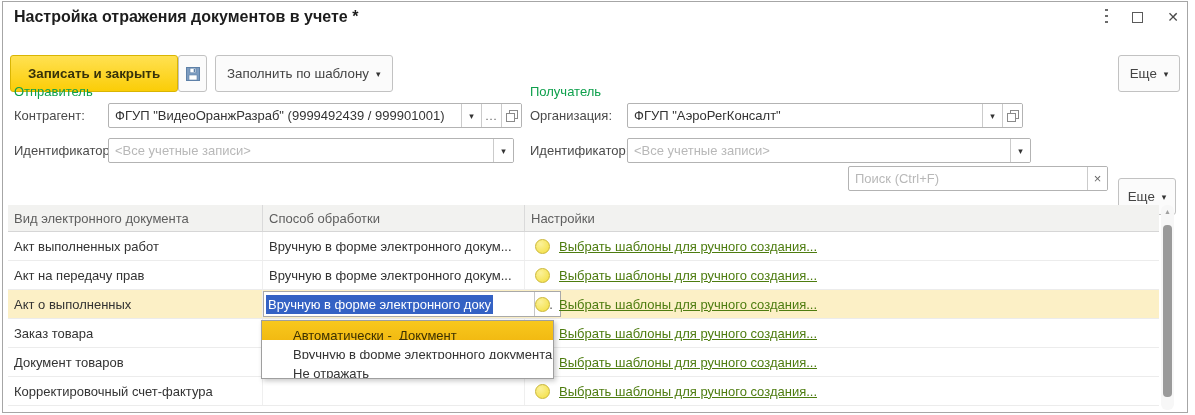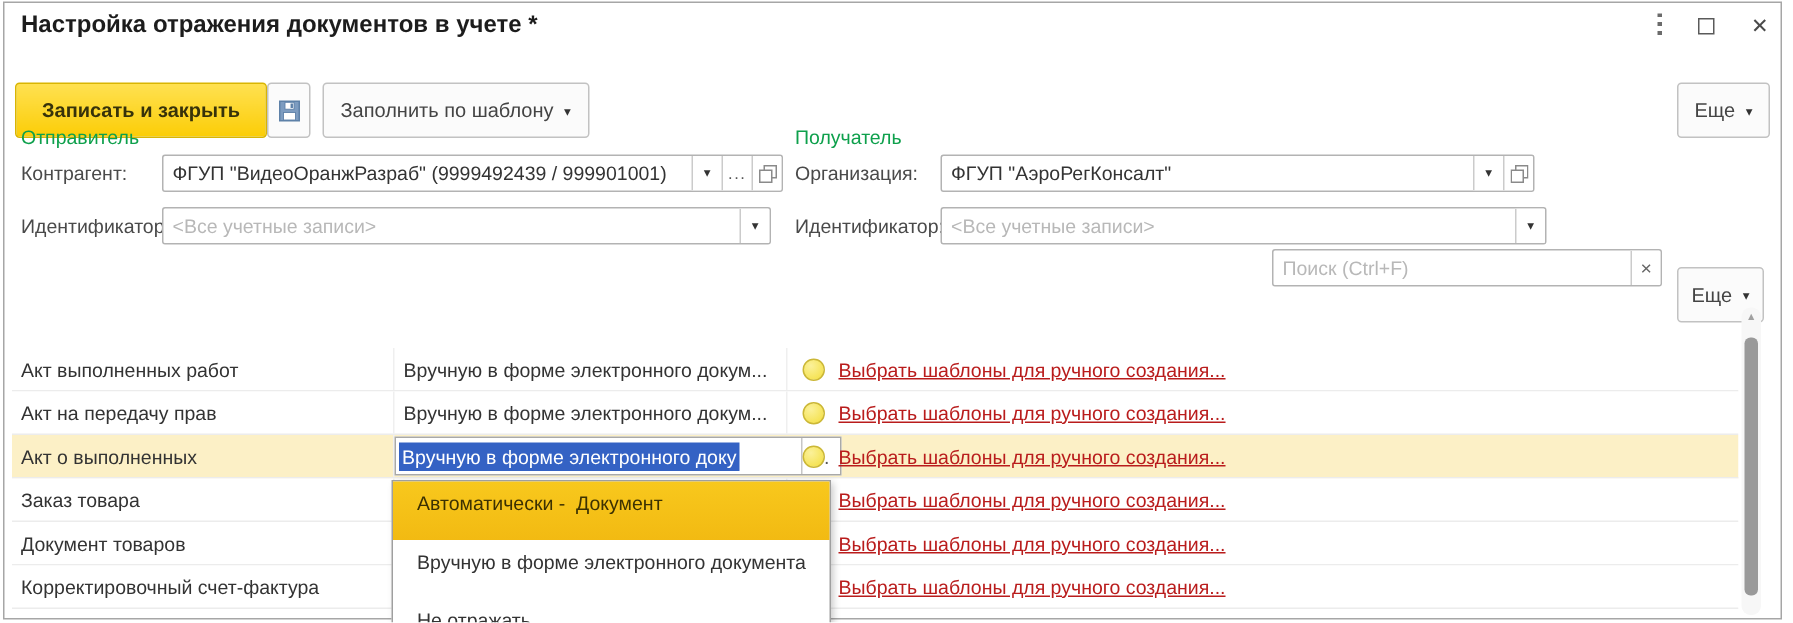--- a/index.html
+++ b/index.html
@@ -51,33 +51,33 @@
   .hc2 { left:255px; width:262px; border-right:1px solid #dadada; }
   .hc3 { left:517px; right:0; }
   .trow { position:absolute; left:0; right:0; height:29px; border-bottom:1px solid #ececec; background:#fff;text-decoration:underline; }
   .trow.selected { background:#fcf0c6; }
   .tc { position:absolute; top:0; bottom:0; display:flex; align-items:center; padding-left:6px; overflow:hidden; white-space:nowrap; }
   .tc1 { left:0; width:255px; border-right:1px solid #efefef; }
   .tc2 { left:255px; width:262px; border-right:1px solid #efefef; }
   .tc3 { left:517px; right:0; padding-left:10px; }
   .circle { width:15px; height:15px; border-radius:50%; flex:0 0 auto;
             background:radial-gradient(circle at 35% 30%, #fbf19a, #f3de3e); border:1px solid #cbb737; margin-right:9px; }
-  .tbl a { color:#b91c1c; text-decoration:underline; cursor:pointer; white-space:nowrap; }
+  .tbl a { color:#4d7c0f; text-decoration:underline; cursor:pointer; white-space:nowrap; }
 
   
   .editor { position:absolute; left:255px; top:1px; bottom:1px; width:298px; background:#fff;
             border:1px solid #a9a9a9; display:flex; align-items:center; }
   .sel-text { margin-left:2px; background:#3462c4; color:#fff; padding:2px 2px; white-space:nowrap; overflow:hidden; }
   .editor-dots { margin-left:auto; width:26px; align-self:stretch; display:flex; align-items:center; justify-content:center;
                  border-left:1px solid #c6c6c6; color:#555; cursor:pointer; }
 
   
   .popup { position:absolute; left:261px; top:320px; width:293px; background:#fff;
            border:1px solid #9f9f9f; box-shadow:2px 2px 5px rgba(0,0,0,.22); z-index:10; }
-  .popup .item { height:39px; line-height:29px; padding-left:16px; color:#333; cursor:pointer; white-space:pre; overflow:hidden; }
+  .popup .item { height:19px; line-height:29px; padding-left:31px; color:#333; cursor:pointer; white-space:pre; overflow:hidden; }
   .popup .item.active { background:linear-gradient(#f8c81d,#f2ba12); color:#3c3102; }
 
   
   .vscroll { position:absolute; left:1161px; top:205px; width:13px; height:205px; background:#f7f7f7; border-radius:6px; }
   .vscroll .up { position:absolute; top:3px; left:0; right:0; text-align:center; font-size:7px; color:#a0a0a0; cursor:pointer; }
   .vscroll .thumb { position:absolute; left:2px; right:2px; top:20px; height:172px; background:#9a9a9a; border-radius:4px; cursor:pointer; }
 </style>
 </head>
 <body>
 
@@ -159,20 +159,25 @@
   <div class="combo" style="left:848px;top:166px;width:260px">
     <input type="text" placeholder="Поиск (Ctrl+F)" style="">
     <span class="cbtn" style="font-size:13px;color:#666">×</span>
   </div>
   <button class="btn search-more">
     <span>Еще</span>
     <span class="arr">▾</span>
   </button>
 
   <div class="tbl">
+    <div class="thead">
+      <div class="hc hc1">Вид электронного документа</div>
+      <div class="hc hc2">Способ обработки</div>
+      <div class="hc hc3">Настройки</div>
+    </div>
 
     <div class="trow" style="top:27px">
       <div class="tc tc1">Акт выполненных работ</div>
       <div class="tc tc2">Вручную в форме электронного докум...</div>
       <div class="tc tc3">
         <span class="circle"></span>
         <a>Выбрать шаблоны для ручного создания...</a>
       </div>
     </div>
 

